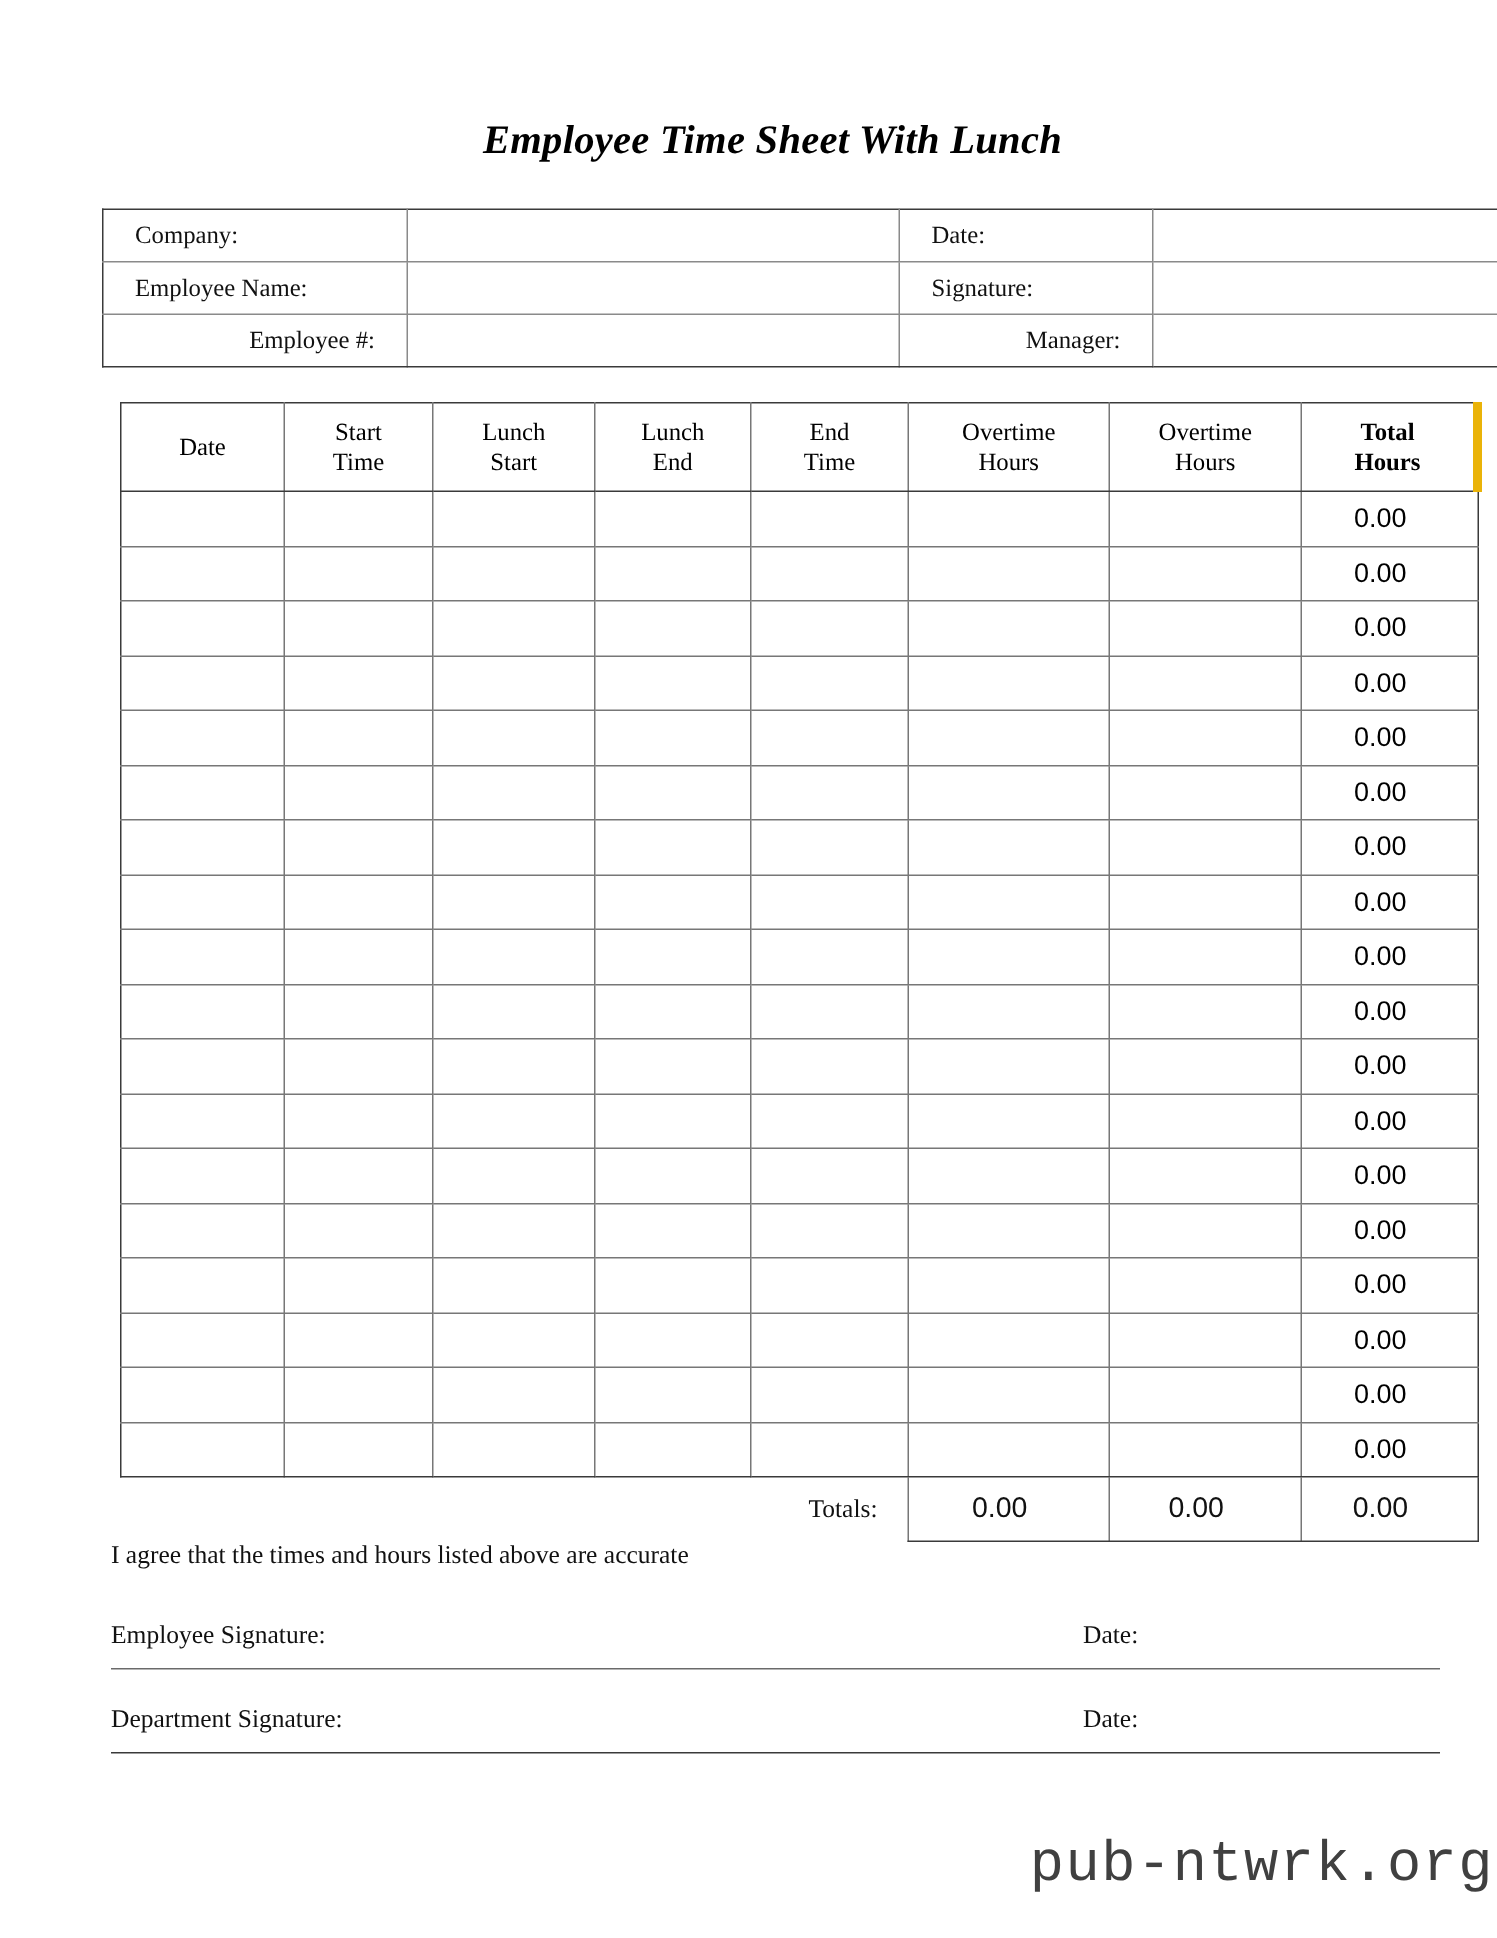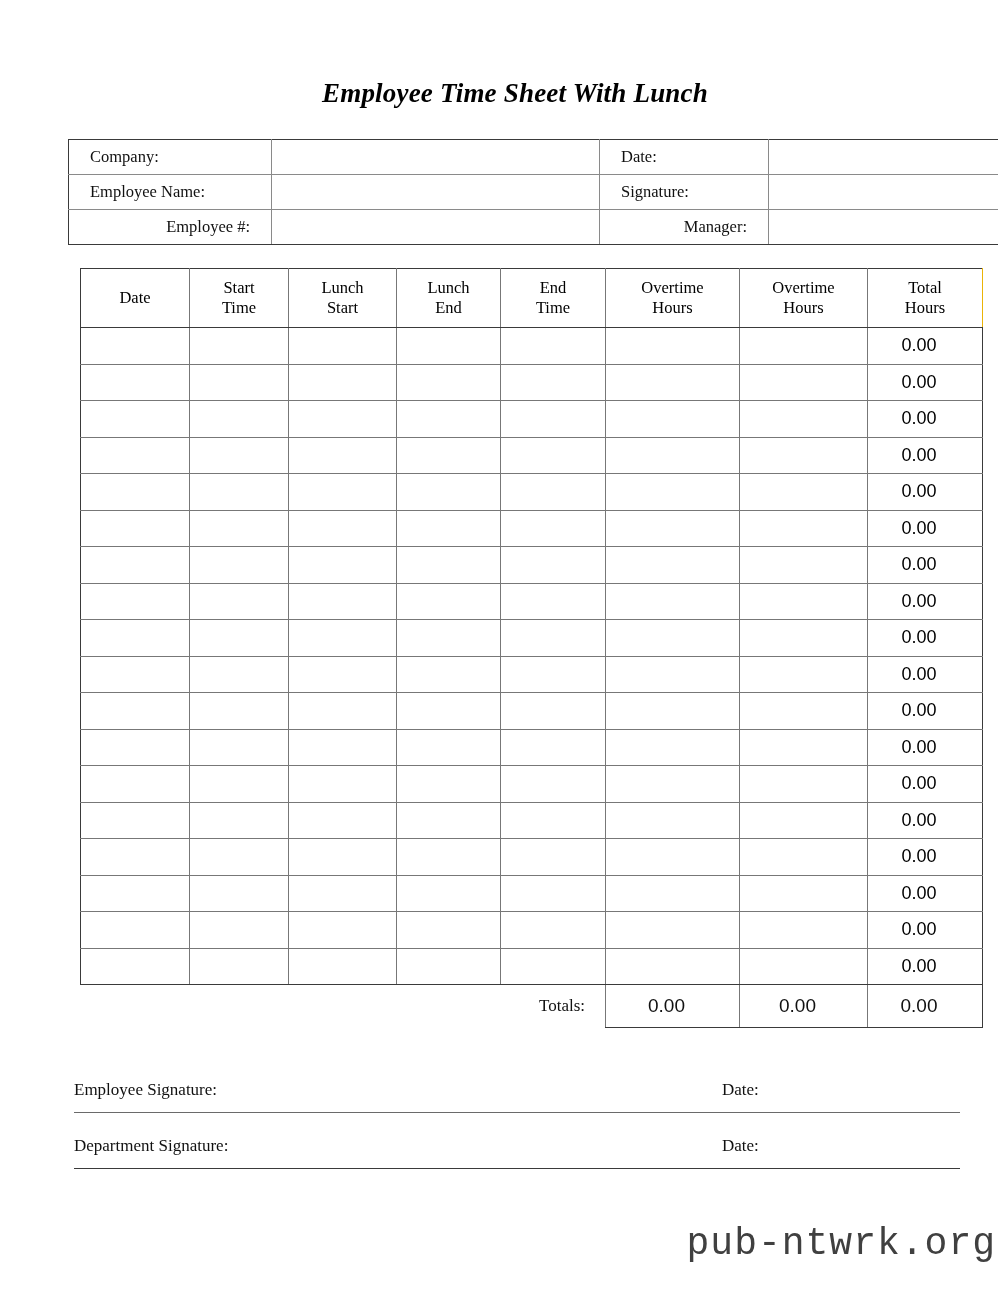--- a/index.html
+++ b/index.html
@@ -108,21 +108,21 @@
   .col-le    { width: 103px; }
   .col-end   { width: 104px; }
   .col-reg   { width: 133px; }
   .col-ot    { width: 127px; }
   .col-tot   { width: 114px; }
 
   .time-table tbody tr:last-child td { border-bottom: 1px solid #3a3a3a; }
   .time-table tbody td:first-child   { border-left: 1px solid #3a3a3a; }
   .time-table tbody td:last-child    { border-right: 1px solid #3a3a3a; }
   .time-table thead th:first-child   { border-left: 1px solid #3a3a3a; }
-  .time-table thead th:last-child    { border-right: 1px solid #eab308; }
+  .time-table thead th:last-child    { border-right: 6px solid #eab308; font-weight: bold; }
 
   
   .totals-row td { border: none; height: 42px; }
   .totals-row td.totals-label {
     text-align: right;
     font-size: 17px;
     padding-right: 20px;
     vertical-align: middle;
   }
   .totals-row td.totals-val {
@@ -410,20 +410,21 @@
     <tfoot>
       <tr class="totals-row">
         <td colspan="5" class="totals-label">Totals:</td>
         <td class="totals-val">0.00</td>
         <td class="totals-val">0.00</td>
         <td class="totals-val">0.00</td>
       </tr>
     </tfoot>
   </table>
 
+  <div class="agreement">I agree that the times and hours listed above are accurate</div>
 
   <div class="sig-block sig-1">
     <span class="sig-label">Employee Signature:</span>
     <span class="sig-date">Date:</span>
   </div>
 
   <div class="sig-block sig-2">
     <span class="sig-label">Department Signature:</span>
     <span class="sig-date">Date:</span>
   </div>

